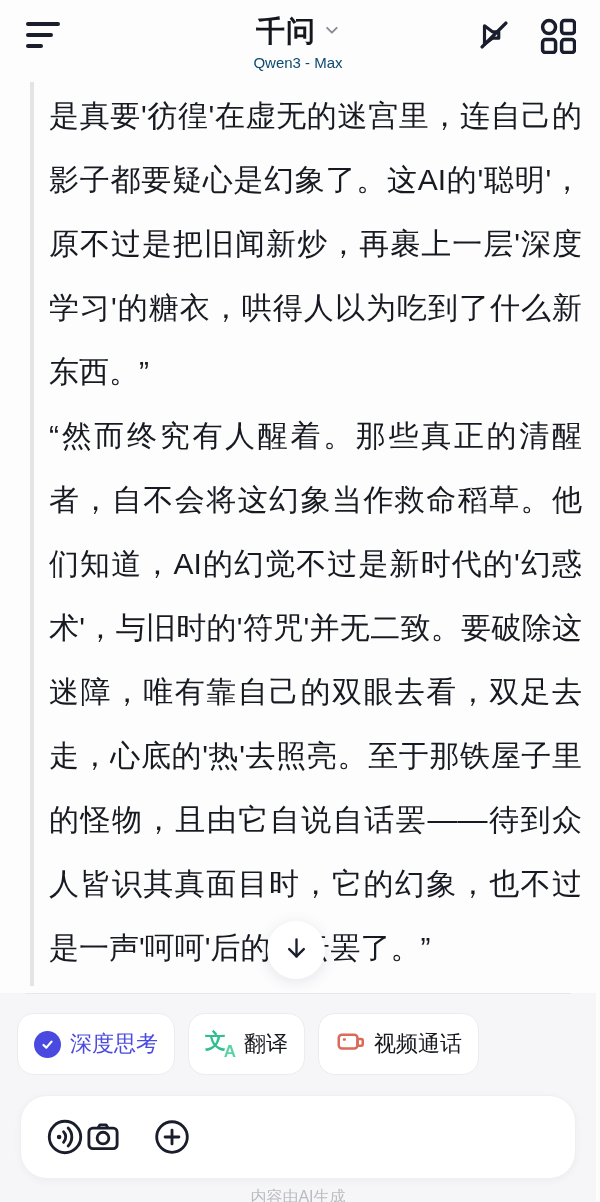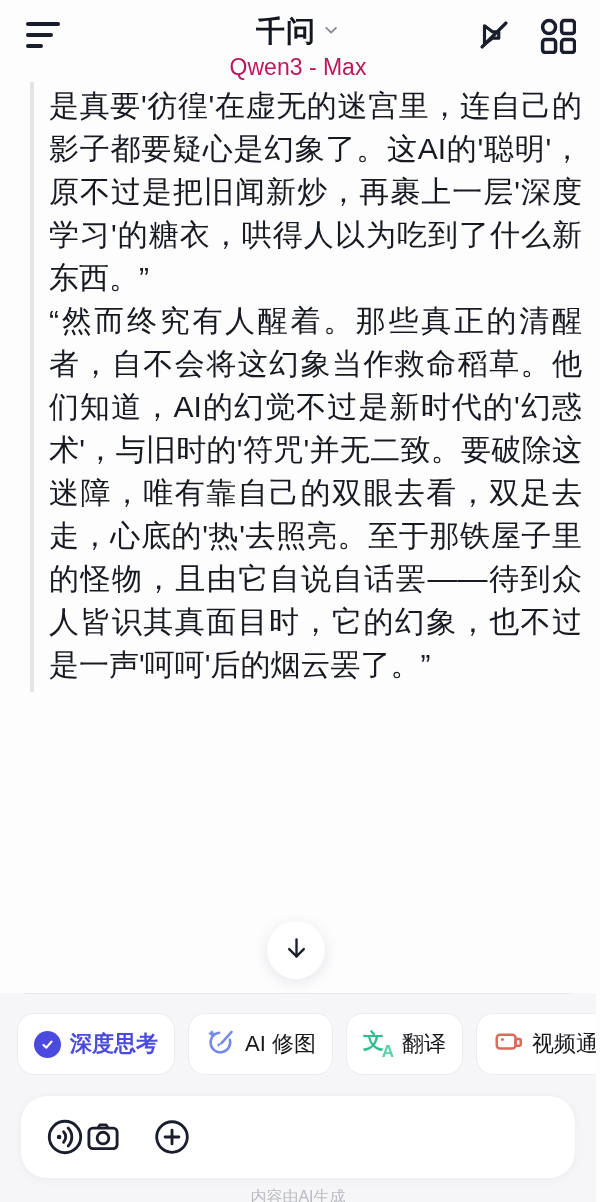--- a/index.html
+++ b/index.html
@@ -10,40 +10,40 @@
   
   .header { position:absolute; top:0; left:0; right:0; height:74px; background:#fdfdfe; }
   .menu-btn { position:absolute; left:26px; top:22px; width:36px; height:30px; cursor:pointer; }
   .menu-btn span { display:block; height:4px; border-radius:2px; background:#1a1d2b; margin-bottom:7px; }
   .menu-btn span:nth-child(1){ width:34px; }
   .menu-btn span:nth-child(2){ width:27px; }
   .menu-btn span:nth-child(3){ width:17px; }
   .title-wrap { position:absolute; left:50%; top:12px; transform:translateX(-50%); text-align:center; }
   .title-row { display:flex; align-items:center; justify-content:center; gap:7px; }
   .title { font-size:29px; font-weight:700; color:#15171f; letter-spacing:1px; white-space:nowrap; }
-  .subtitle { font-size:23px; color:#be185d; margin-top:2px; white-space:nowrap; }
+  .subtitle { font-size:15px; color:#0c4a6e; margin-top:2px; white-space:nowrap; }
   .header-actions { position:absolute; right:20px; top:16px; display:flex; gap:25px; align-items:center; }
   .hicon { width:38px; height:38px; display:flex; align-items:center; justify-content:center; cursor:pointer; }
 
   
   .main { position:absolute; top:74px; left:0; right:0; bottom:209px; overflow:hidden; }
   .quote { margin:8px 14px 0 30px; border-left:4px solid #e4e4e7; padding:2px 0 6px 15px; }
-  .quote p { font-size:30px; line-height:43px; color:#181a22; text-align:justify; }
+  .quote p { font-size:30px; line-height:64px; color:#181a22; text-align:justify; }
   .scroll-down { position:absolute; left:calc(50% - 31px); bottom:14px; width:58px; height:58px;
     border-radius:50%; background:#ffffff; border:none; box-shadow:0 3px 16px rgba(20,22,35,0.10);
     display:flex; align-items:center; justify-content:center; cursor:pointer; }
 
   
   .bottom { position:absolute; left:0; right:0; bottom:0; height:209px; background:#f6f6f8; }
   .divider { position:absolute; top:0; left:25px; right:25px; height:1px; background:#e7e7ea; }
   .chips { display:flex; gap:13px; padding:20px 0 0 17px; height:82px; overflow:hidden; }
   .chip { flex:none; display:inline-flex; align-items:center; gap:9px; height:62px; padding:0 16px;
     background:#ffffff; border:1.5px solid #ececf0; border-radius:17px; font-size:22px; color:#17181d;
     font-weight:500; cursor:pointer; white-space:nowrap; }
-  .chip-active { color:#4a4ae0; font-weight:700; }
+  .chip-active { color:#4a4ae0; font-weight:400; }
   .check-circle { width:27px; height:27px; border-radius:50%; background:#4a4ae0;
     display:flex; align-items:center; justify-content:center; }
   .tr-icon { position:relative; width:30px; height:30px; }
   .tr-icon .zh { position:absolute; left:0; top:-2px; font-size:21px; font-weight:700; color:#2fbf8f; }
   .tr-icon .en { position:absolute; right:-1px; bottom:-3px; font-size:17px; font-weight:700; color:#5ad2a6; }
 
   .inputbar { margin:20px 20px 0; height:84px; background:#ffffff; border:1px solid #f0f0f3;
     border-radius:27px; box-shadow:0 2px 8px rgba(20,22,35,0.04);
     display:flex; align-items:center; padding:0 26px 0 24px; }
   .voice-btn { flex:none; width:40px; height:40px; border:none; background:transparent; padding:0; cursor:pointer; }
@@ -115,32 +115,20 @@
     <div class="chips">
       <div class="chip chip-active">
         <span class="check-circle">
           <svg width="17" height="17" viewBox="0 0 19 19" fill="none">
               <polyline points="5,10 8.2,13 14,6.3" stroke="#ffffff" stroke-width="2.5" stroke-linecap="round" stroke-linejoin="round"></polyline>
             </svg>
         </span>
         <span>深度思考</span>
       </div>
 
-      <div class="chip">
-        <span>
-          <svg width="31" height="31" viewBox="0 0 24 24" fill="none" stroke="#7089ea" stroke-width="1.9" stroke-linecap="round" stroke-linejoin="round">
-            <path d="M11 5.2 a 7.6 7.6 0 1 0 8.2 5.4"></path>
-            <line x1="20.6" y1="4.6" x2="12.6" y2="13.4"></line>
-            <path d="M12.6 13.4 l-2.4 3 l-0.6 -2.7 z" fill="#7089ea" stroke="none"></path>
-            <line x1="5.2" y1="4.2" x2="5.2" y2="7.4" stroke-width="1.6"></line>
-            <line x1="3.6" y1="5.8" x2="6.8" y2="5.8" stroke-width="1.6"></line>
-          </svg>
-        </span>
-        <span>AI 修图</span>
-      </div>
 
       <div class="chip">
         <span class="tr-icon">
           <span class="zh">文</span>
           <span class="en">A</span>
         </span>
         <span>翻译</span>
       </div>
 
       <div class="chip">

